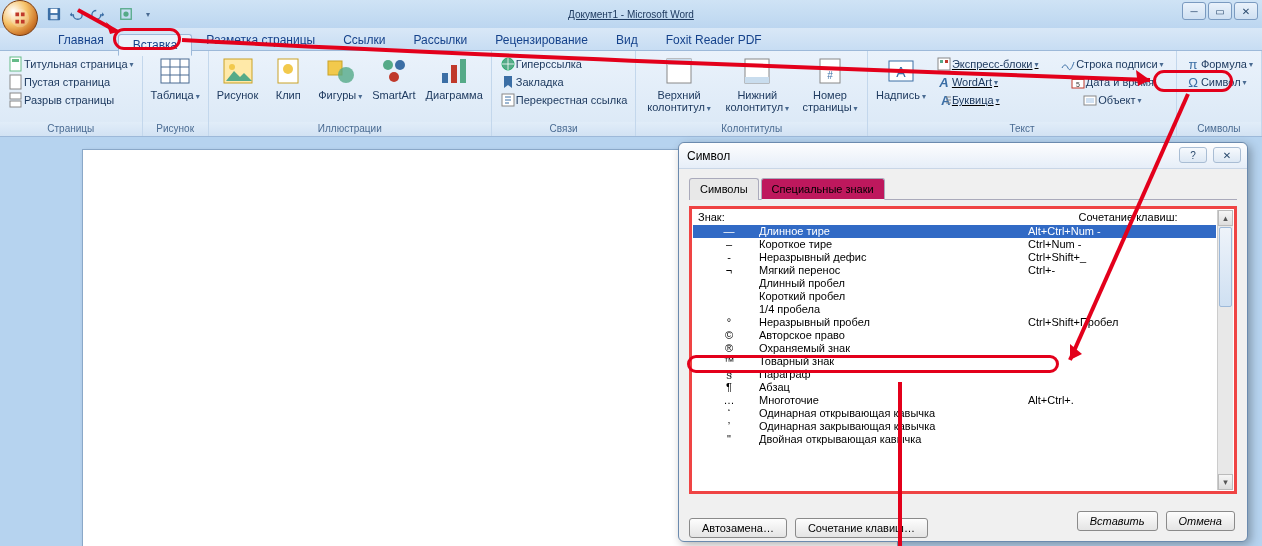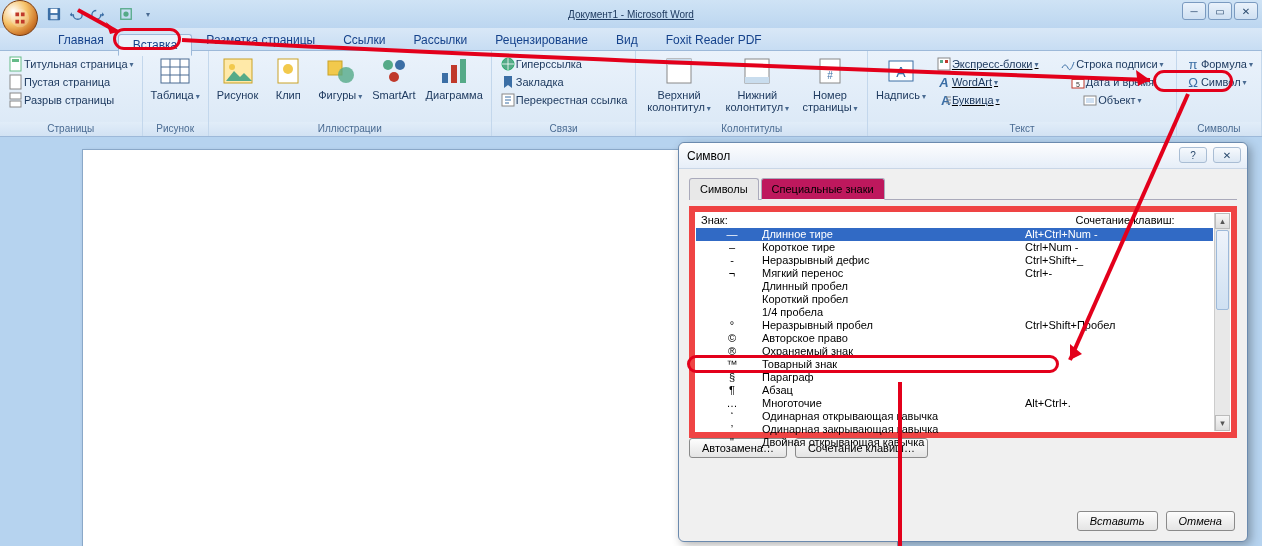--- a/index.html
+++ b/index.html
@@ -41,31 +41,31 @@
 
 .dialog { position: absolute; left: 678px; top: 142px; width: 570px; height: 400px; background: #f0f0f0; border: 1px solid #6b8aae; border-radius: 6px; box-shadow: 3px 3px 10px rgba(0,0,0,.3); z-index: 20; font-size: 11px; color: #000; }
 .dialog-title { height: 26px; display: flex; align-items: center; padding: 0 8px; background: linear-gradient(#fdfdfe,#e6eef8); border-radius: 6px 6px 0 0; border-bottom: 1px solid #c9d6e6; }
 .dialog-title .t { font-size: 12px; }
 .dialog-title .dctl { position: absolute; right: 6px; top: 4px; display: flex; gap: 6px; }
 .dctl span { width: 28px; height: 16px; border: 1px solid #a9bdd4; border-radius: 3px; background: linear-gradient(#f6f9fd,#dde8f4); display:flex;align-items:center;justify-content:center; font-size:10px; color:#2a4a6e; cursor:pointer;}
 .dialog-body { padding: 8px 10px 8px 10px; }
 .dlg-tabs { display: flex; border-bottom: 1px solid #aab; margin-bottom: 6px; }
 .dlg-tab { padding: 4px 10px; border: 1px solid #aab; border-bottom: none; background: #e8e8e8; margin-right: 2px; border-radius: 3px 3px 0 0; cursor:pointer; position:relative; top:1px;}
 .dlg-tab.active { background: #be185d; border-bottom: 1px solid #f0f0f0; }
-.list-box { border: 6px solid #ef4444; background: #fff; height: 232px; position: relative; }
+.list-box { border: 3px solid #ef4444; background: #fff; height: 288px; position: relative; }
 .list-header { display: flex; padding: 2px 6px; font-size: 11px; }
 .list-header .c1 { width: 60px; } .list-header .c2 { flex: 1; } .list-header .c3 { width: 200px; text-align: center; }
 .list-rows { overflow: hidden; margin: 0 18px 0 1px; }
 .row { display: flex; padding: 0 6px; font-size: 11px; line-height: 13px; }
 .row.sel { background: #316ac5; color: #fff; }
 .row .c1 { width: 60px; text-align: center; } .row .c2 { flex: 1; } .row .c3 { width: 182px; }
 .scrollbar { position: absolute; right: 1px; top: 1px; bottom: 1px; width: 16px; background: #e8e8e8; border-left: 1px solid #ccc; }
 .sb-btn { height: 16px; background: linear-gradient(#f6f6f6,#ddd); border: 1px solid #bbb; display:flex;align-items:center;justify-content:center; font-size:9px; color:#555;}
 .sb-thumb { position: absolute; top: 17px; left: 1px; right: 1px; height: 80px; background: linear-gradient(#eef3fa,#cfe0f2); border: 1px solid #9db9d9; border-radius: 2px;}
-.dlg-buttons { display: flex; gap: 8px; margin-top: 0; }
+.dlg-buttons { display: flex; gap: 8px; margin-top: 24px; }
 .btn { padding: 3px 12px; background: linear-gradient(#fdfdfd,#e4e4e4); border: 1px solid #8a8a8a; border-radius: 3px; font-size: 11px; cursor:pointer; }
 .dlg-footer { position: absolute; bottom: 10px; right: 12px; display: flex; gap: 8px; font-style: italic; }
 
 
 .anno { position: absolute; z-index: 50; pointer-events: none; }
 .red-oval { border: 3px solid #e3001b; border-radius: 12px; }
 svg.arrow path { stroke: #e3001b; stroke-width: 4; fill: none; }
 svg.arrow .head { fill: #e3001b; stroke: none; }
 </style>
 </head>

